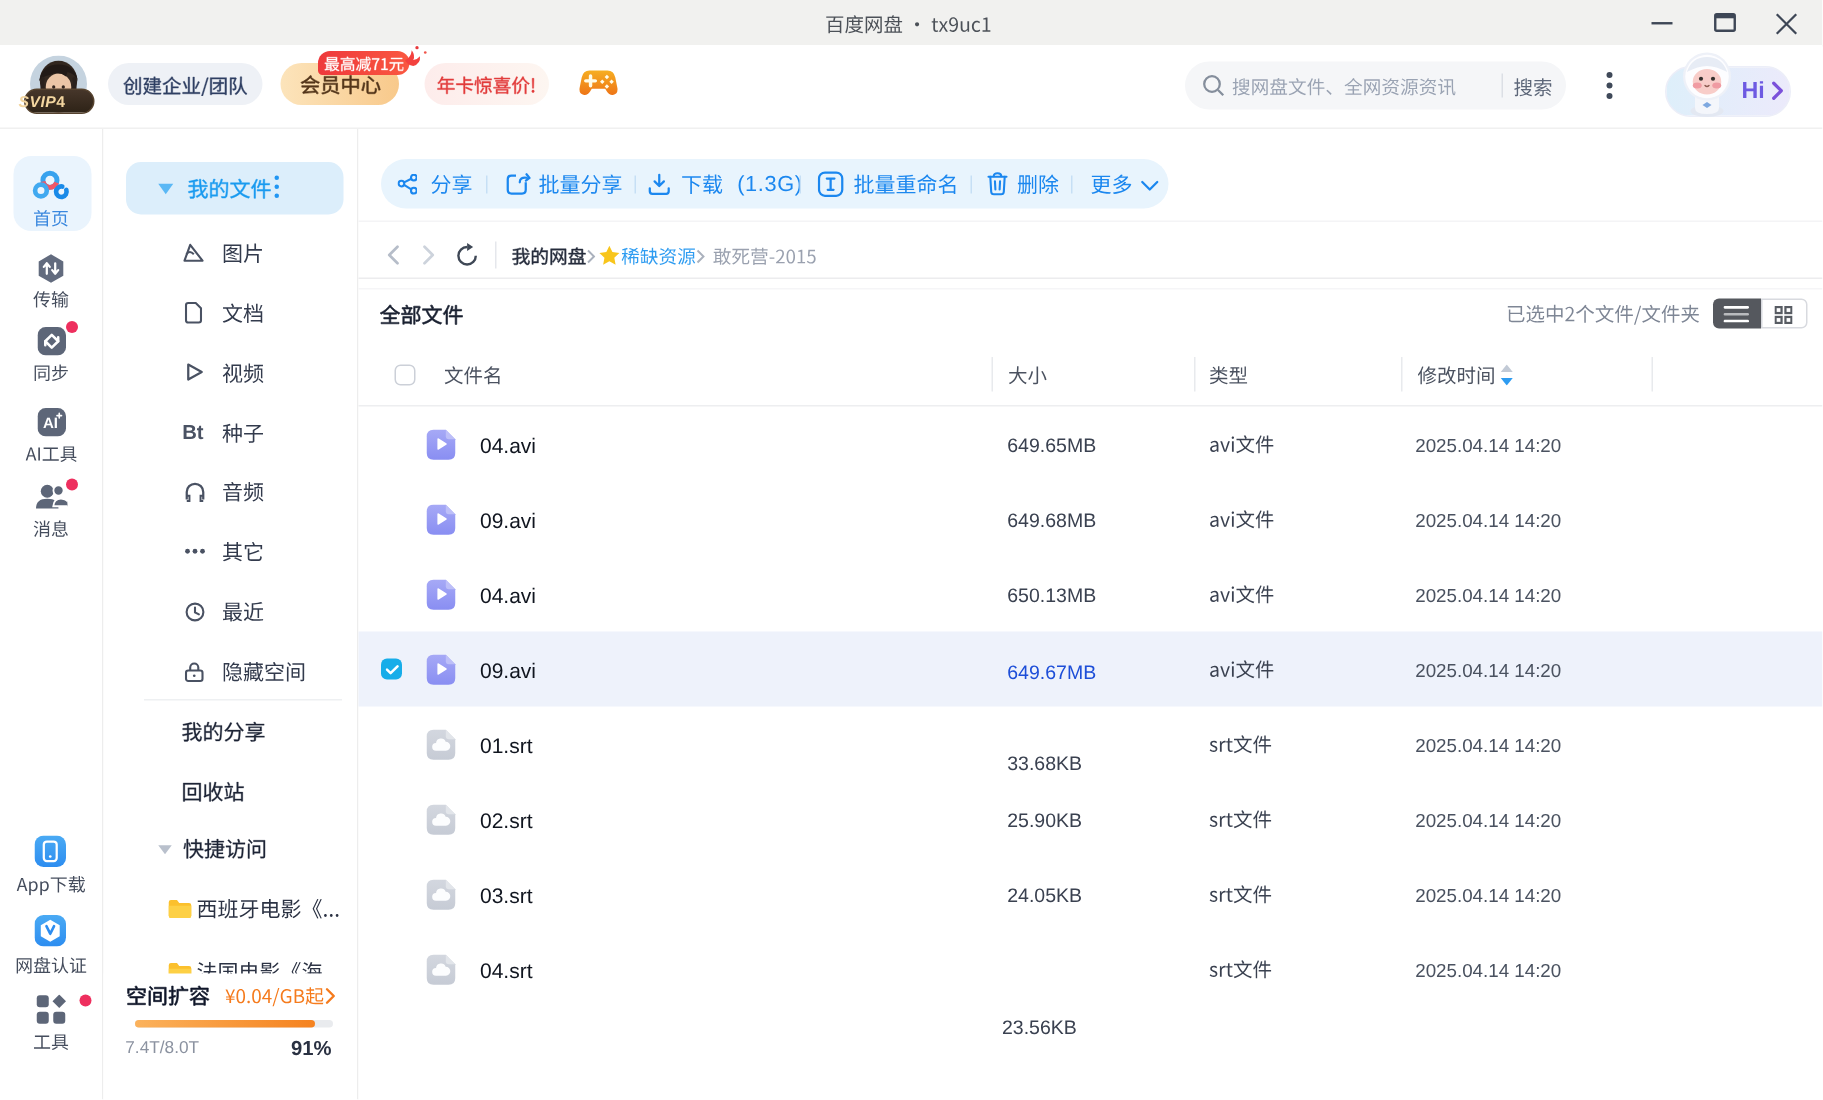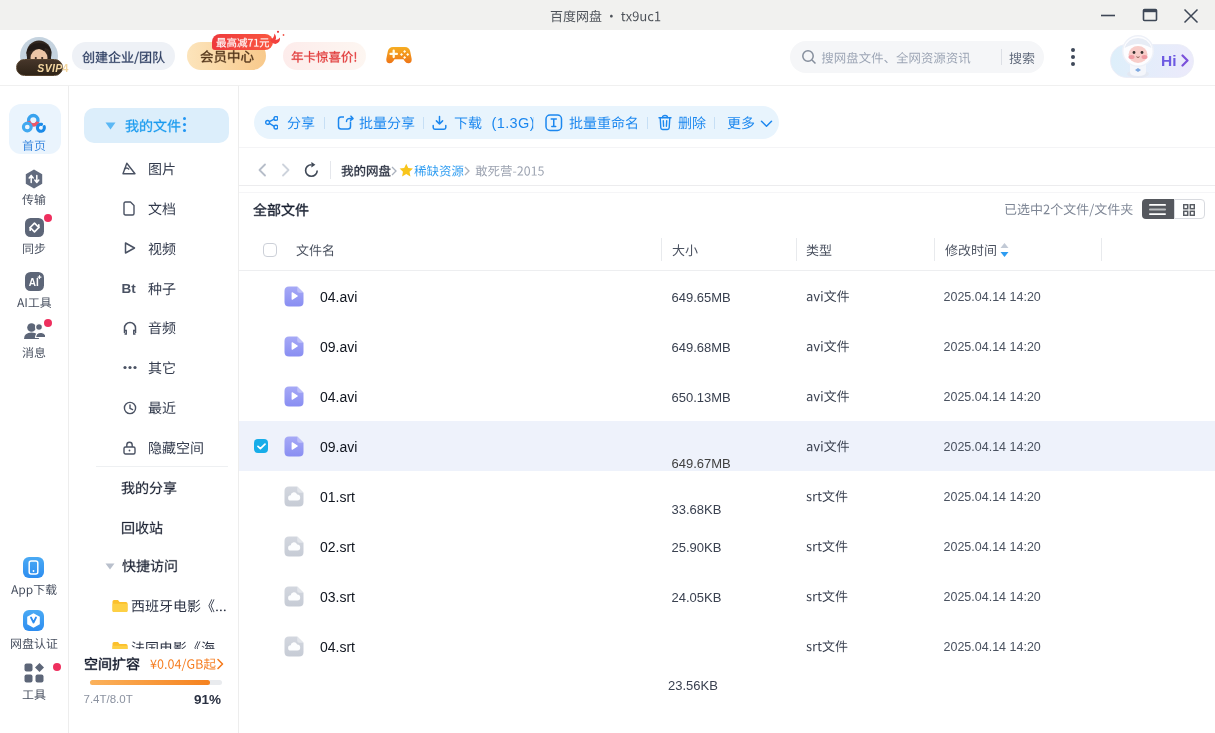--- a/index.html
+++ b/index.html
@@ -32,21 +32,21 @@
 <ellipse cx="19" cy="21" rx="8.5" ry="9" fill="#ecc6a6"></ellipse>
 <path d="M6 17 Q8 6 19 6 Q30 6 32 17 Q30 12 25 11 L24 14 Q19 10 13 13 Q8 14 6 17 Z" fill="#221a16"></path>
 <path d="M7.8 14 Q5.5 22 9 29 L11.5 28 Q8.5 21 9.8 15 Z" fill="#2a211c"></path>
 <path d="M30.2 14 Q32.5 22 29 29 L26.5 28 Q29.5 21 28.2 15 Z" fill="#2a211c"></path>
 <circle cx="15.8" cy="21" r="1.1" fill="#33261f"></circle>
         <circle cx="22.2" cy="21" r="1.1" fill="#33261f"></circle>
 <path d="M17.8 26 q1.2 0.9 2.4 0" stroke="#b86a55" stroke-width="1" fill="none"></path>
 </g>
     </svg>
 <div style="position:absolute;left:16px;top:59px;width:47px;height:17px;border-radius:9px;background:linear-gradient(180deg,#46362a,#2e2317);border:1px solid #56432f;box-sizing:border-box"></div>
-<div style="position:absolute;left:53px;top:68px;transform:translate(-50%,-50%);letter-spacing:0.3px;font:700 10.5px 'Liberation Sans',sans-serif;color:#f3d6a0;white-space:nowrap;"><span style="font-style:italic">SVIP</span>4</div>
+<div style="position:absolute;left:28px;top:68px;transform:translate(-50%,-50%);letter-spacing:0.3px;font:700 10.5px 'Liberation Sans',sans-serif;color:#f3d6a0;white-space:nowrap;"><span style="font-style:italic">SVIP</span>4</div>
 <div style="position:absolute;left:72px;top:42px;width:103px;height:28px;border-radius:14px;background:#eef1f6"></div>
 <svg style="position:absolute;left:82.0px;top:48.6px" width="83.1" height="15.9" viewBox="0 -1010 6392 1220">
       <path d="M838 -824V-20C838 -1 831 5 812 6C792 6 729 7 659 5C670 25 682 57 686 76C779 77 834 75 867 64C899 51 913 30 913 -20V-824ZM643 -724V-168H715V-724ZM142 -474V-45C142 44 172 65 269 65C290 65 432 65 455 65C544 65 566 26 576 -112C555 -117 526 -128 509 -141C504 -22 497 0 450 0C419 0 300 0 275 0C224 0 216 -7 216 -45V-407H432C424 -286 415 -237 403 -223C396 -214 388 -213 374 -213C360 -213 325 -214 288 -218C298 -199 306 -173 307 -153C347 -150 386 -151 406 -152C431 -155 448 -161 463 -178C486 -203 497 -271 506 -444C507 -454 507 -474 507 -474ZM313 -838C260 -709 154 -571 27 -480C44 -468 70 -443 82 -428C181 -504 266 -604 330 -713C409 -627 496 -524 540 -457L595 -507C547 -578 446 -689 362 -774L383 -818Z M1394 -755V-695H1581V-620H1330V-561H1581V-483H1387V-422H1581V-345H1379V-288H1581V-209H1337V-149H1581V-49H1652V-149H1937V-209H1652V-288H1899V-345H1652V-422H1876V-561H1945V-620H1876V-755H1652V-840H1581V-755ZM1652 -561H1809V-483H1652ZM1652 -620V-695H1809V-620ZM1097 -393C1097 -404 1120 -417 1135 -425H1258C1246 -336 1226 -259 1200 -193C1173 -233 1151 -283 1134 -343L1078 -322C1102 -241 1132 -177 1169 -126C1134 -60 1089 -8 1037 30C1053 40 1081 66 1092 80C1140 43 1183 -7 1218 -70C1323 30 1469 55 1653 55H1933C1937 35 1951 2 1962 -14C1911 -13 1694 -13 1654 -13C1485 -13 1347 -35 1249 -132C1290 -225 1319 -342 1334 -483L1292 -493L1278 -492H1192C1242 -567 1293 -661 1338 -758L1290 -789L1266 -778H1064V-711H1237C1197 -622 1147 -540 1129 -515C1109 -483 1084 -458 1066 -454C1076 -439 1091 -408 1097 -393Z M2206 -390V-18H2079V51H2932V-18H2548V-268H2838V-337H2548V-567H2469V-18H2280V-390ZM2498 -849C2400 -696 2218 -559 2033 -484C2052 -467 2074 -440 2085 -421C2242 -492 2392 -602 2502 -732C2632 -581 2771 -494 2923 -421C2933 -443 2954 -469 2973 -484C2816 -552 2668 -638 2543 -785L2565 -817Z M3854 -607C3814 -497 3743 -351 3688 -260L3750 -228C3806 -321 3874 -459 3922 -575ZM3082 -589C3135 -477 3194 -324 3219 -236L3294 -264C3266 -352 3204 -499 3152 -610ZM3585 -827V-46H3417V-828H3340V-46H3060V28H3943V-46H3661V-827Z M4011 179H4078L4377 -794H4311Z M4476 -796V80H4553V38H5228V80H5308V-796ZM4553 -30V-727H5228V-30ZM4942 -685V-557H4619V-490H4918C4837 -380 4715 -281 4604 -220C4621 -206 4642 -183 4652 -169C4752 -225 4858 -309 4942 -404V-171C4942 -159 4939 -156 4925 -156C4912 -155 4870 -155 4824 -156C4834 -137 4845 -108 4849 -88C4914 -88 4954 -89 4980 -101C5007 -112 5015 -132 5015 -171V-490H5170V-557H5015V-685Z M5493 -799V78H5564V-731H5724C5701 -664 5669 -576 5638 -504C5715 -425 5737 -357 5737 -302C5737 -272 5731 -245 5714 -234C5704 -228 5693 -226 5680 -225C5664 -224 5643 -225 5618 -226C5631 -206 5638 -175 5639 -156C5663 -155 5689 -155 5711 -157C5732 -160 5751 -166 5766 -176C5796 -197 5808 -240 5808 -295C5808 -358 5791 -430 5712 -513C5748 -592 5788 -689 5819 -770L5766 -802L5754 -799ZM6013 -839C6012 -497 6018 -146 5734 27C5755 41 5779 63 5791 82C5943 -15 6017 -162 6054 -331C6092 -190 6164 -17 6310 80C6322 61 6344 38 6366 24C6141 -118 6096 -439 6081 -533C6089 -633 6089 -736 6090 -839Z" fill="#2f3f63" stroke="#2f3f63" stroke-width="22"></path>
     </svg>
 <div style="position:absolute;left:187px;top:42px;width:79px;height:28px;border-radius:14px;background:linear-gradient(90deg,#fce4bb,#f8c98b)"></div>
 <svg style="position:absolute;left:199.5px;top:48.3px" width="54.0" height="16.5" viewBox="0 -1010 4000 1220">
       <path d="M157 58C195 44 251 40 781 -5C804 25 824 54 838 79L905 38C861 -37 766 -145 676 -225L613 -191C652 -155 692 -113 728 -71L273 -36C344 -102 415 -182 477 -264H918V-337H89V-264H375C310 -175 234 -96 207 -72C176 -43 153 -24 131 -19C140 1 153 41 157 58ZM504 -840C414 -706 238 -579 42 -496C60 -482 86 -450 97 -431C155 -458 211 -488 264 -521V-460H741V-530H277C363 -586 440 -649 503 -718C563 -656 647 -588 741 -530C795 -496 853 -466 910 -443C922 -463 947 -494 963 -509C801 -565 638 -674 546 -769L576 -809Z M1268 -730H1735V-616H1268ZM1190 -795V-551H1817V-795ZM1455 -327V-235C1455 -156 1427 -49 1066 22C1083 38 1106 67 1115 84C1489 0 1535 -129 1535 -234V-327ZM1529 -65C1651 -23 1815 42 1898 84L1936 20C1850 -21 1685 -82 1566 -120ZM1155 -461V-92H1232V-391H1776V-99H1856V-461Z M2458 -840V-661H2096V-186H2171V-248H2458V79H2537V-248H2825V-191H2902V-661H2537V-840ZM2171 -322V-588H2458V-322ZM2825 -322H2537V-588H2825Z M3295 -561V-65C3295 34 3327 62 3435 62C3458 62 3612 62 3637 62C3750 62 3773 6 3784 -184C3763 -190 3731 -204 3712 -218C3705 -45 3696 -9 3634 -9C3599 -9 3468 -9 3441 -9C3384 -9 3373 -18 3373 -65V-561ZM3135 -486C3120 -367 3087 -210 3044 -108L3120 -76C3161 -184 3192 -353 3207 -472ZM3761 -485C3817 -367 3872 -208 3892 -105L3966 -135C3945 -238 3889 -392 3831 -512ZM3342 -756C3437 -689 3555 -590 3611 -527L3665 -584C3607 -647 3487 -741 3393 -805Z" fill="#54361b" stroke="#54361b" stroke-width="30"></path>
     </svg>
 <div style="position:absolute;left:212px;top:34px;width:61px;height:16px;border-radius:8px 8px 8px 3px;background:linear-gradient(90deg,#ee393c,#fa5740)"></div>
 <svg style="position:absolute;left:268px;top:30px" width="18" height="17" viewBox="0 0 18 17">
@@ -478,21 +478,21 @@
         <linearGradient id="avig" x1="0" y1="0" x2="0" y2="1">
           <stop offset="0" stop-color="#a6a9f6"></stop>
           <stop offset="1" stop-color="#898ef2"></stop>
         </linearGradient>
       </defs>
 <path d="M0.5 5 q0-4.5 4.5-4.5 h8.2 L19.5 6.8 V16 q0 4.5-4.5 4.5 h-10 Q0.5 20.5 0.5 16 Z" fill="url(#avig)"></path>
 <path d="M13.2 0.5 L19.5 6.8 h-4.3 q-2 0-2-2 Z" fill="#bdbff8"></path>
 <path d="M7.6 6.9 q0-1 0.9-0.55 l5 3.1 q0.9 0.55 0 1.1 l-5 3.1 q-0.9 0.55-0.9-0.55 Z" fill="#fff"></path>
 </svg>
 <div style="position:absolute;left:320px;top:446.5px;transform:translateY(-50%);font:400 14px 'Liberation Sans',sans-serif;color:#10151f;white-space:nowrap;">09.avi</div>
-<div style="position:absolute;left:671.5px;top:463px;transform:translateY(-50%);font:400 13px 'Liberation Sans',sans-serif;color:#404040;white-space:nowrap;">649.67MB</div>
+<div style="position:absolute;left:671.5px;top:448px;transform:translateY(-50%);font:400 13px 'Liberation Sans',sans-serif;color:#1d4ed8;white-space:nowrap;">649.67MB</div>
 <svg style="position:absolute;left:805.5px;top:438.1px" width="43.7" height="15.9" viewBox="0 -1010 3359 1220">
       <path d="M217 13C284 13 345 -22 397 -65H400L408 0H483V-334C483 -469 428 -557 295 -557C207 -557 131 -518 82 -486L117 -423C160 -452 217 -481 280 -481C369 -481 392 -414 392 -344C161 -318 59 -259 59 -141C59 -43 126 13 217 13ZM243 -61C189 -61 147 -85 147 -147C147 -217 209 -262 392 -283V-132C339 -85 295 -61 243 -61Z M772 0H879L1071 -543H981L878 -234C862 -181 844 -126 828 -74H823C807 -126 790 -181 773 -234L671 -543H576Z M1176 0H1268V-543H1176ZM1222 -655C1258 -655 1283 -679 1283 -716C1283 -751 1258 -775 1222 -775C1186 -775 1162 -751 1162 -716C1162 -679 1186 -655 1222 -655Z M1782 -823C1812 -774 1844 -707 1856 -666L1939 -693C1925 -734 1890 -799 1860 -847ZM1409 -664V-590H1565C1624 -438 1703 -307 1806 -200C1696 -108 1561 -40 1395 7C1410 25 1434 60 1442 78C1609 24 1748 -48 1861 -146C1974 -46 2110 28 2274 73C2287 52 2309 20 2326 4C2166 -36 2030 -107 1919 -201C2020 -304 2097 -432 2155 -590H2313V-664ZM1863 -253C1769 -348 1695 -462 1643 -590H2070C2020 -455 1951 -344 1863 -253Z M2676 -341V-268H2963V80H3038V-268H3312V-341H3038V-562H3268V-635H3038V-828H2963V-635H2829C2842 -680 2853 -728 2863 -775L2791 -790C2768 -659 2726 -530 2668 -447C2686 -438 2718 -420 2732 -409C2759 -451 2784 -504 2805 -562H2963V-341ZM2627 -836C2573 -685 2485 -535 2391 -437C2404 -420 2426 -381 2434 -363C2466 -397 2496 -437 2526 -480V78H2598V-597C2636 -667 2670 -741 2698 -815Z" fill="#3a4150"></path>
     </svg>
 <div style="position:absolute;left:943.5px;top:446.5px;transform:translateY(-50%);font:400 12.5px 'Liberation Sans',sans-serif;color:#4a5260;white-space:nowrap;">2025.04.14 14:20</div>
 <svg style="position:absolute;left:284px;top:485.5px" width="20" height="21" viewBox="0 0 20 21">
 <defs>
         <linearGradient id="srtg" x1="0" y1="0" x2="0" y2="1">
           <stop offset="0" stop-color="#d3d7df"></stop>
           <stop offset="1" stop-color="#c6cbd5"></stop>
         </linearGradient>

